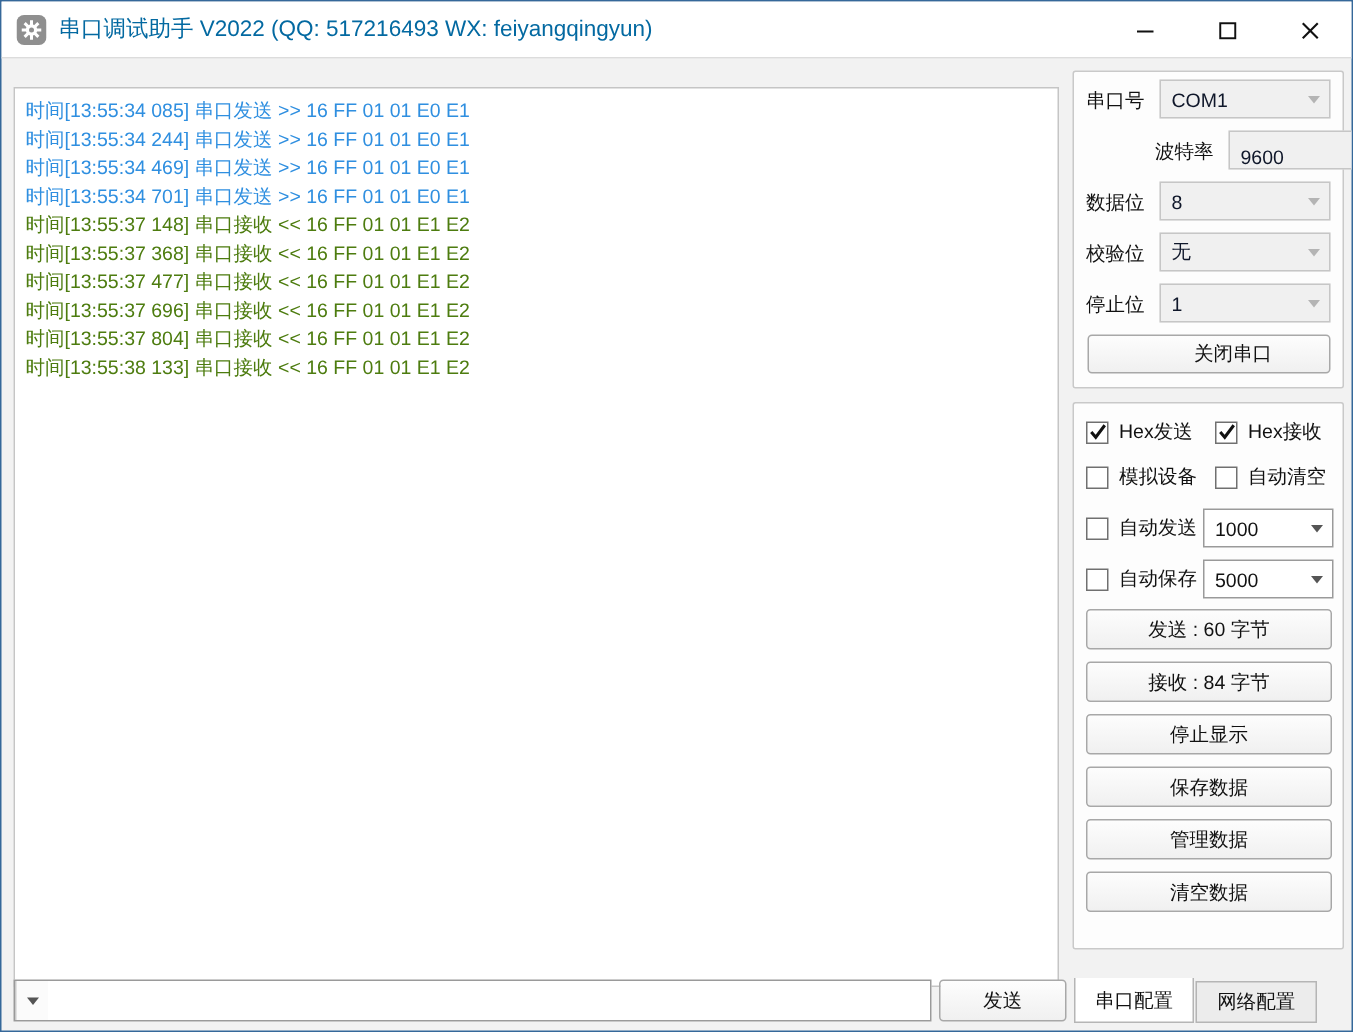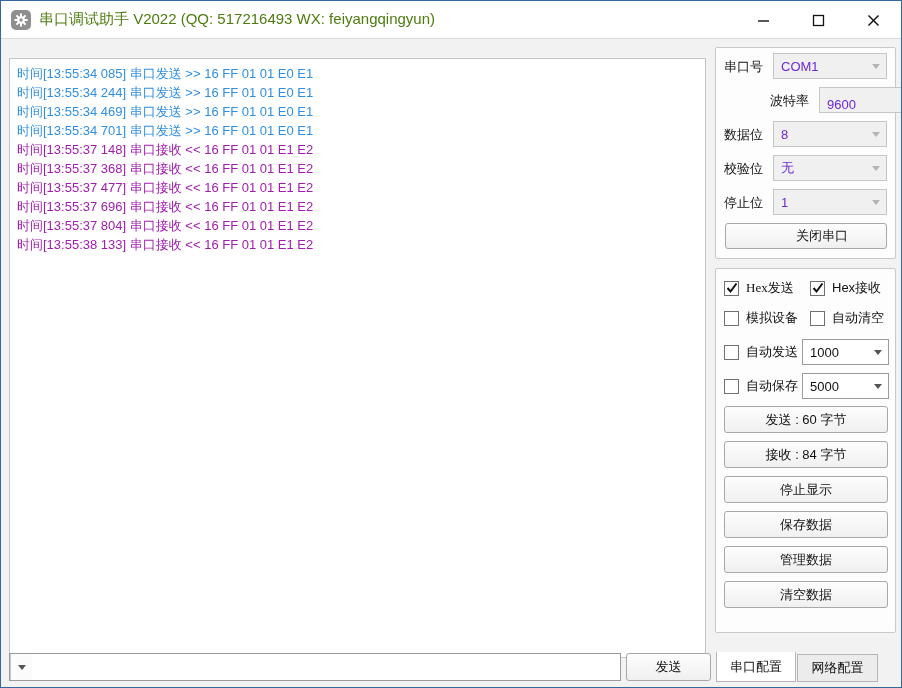--- a/index.html
+++ b/index.html
@@ -4,48 +4,48 @@
 <style>
   * { margin:0; padding:0; box-sizing:border-box; }
   html,body { width:902px; height:688px; }
   body { font-family:"Liberation Sans","DejaVu Sans",sans-serif; font-size:13px; color:#111; }
 
   .window { position:relative; width:902px; height:688px; border:1px solid #35689a; background:#f2f2f2; overflow:hidden; }
 
   
   .titlebar { position:absolute; left:0; top:0; width:900px; height:38px; background:#fff; border-bottom:1px solid #dcdcdc; display:flex; align-items:center; }
   .app-icon { width:20px; height:20px; margin-left:10px; flex:0 0 auto; }
-  .title-text { margin-left:8px; font-size:15px; color:#4d7c0f; white-space:nowrap; }
+  .title-text { margin-left:8px; font-size:15px; color:#0369a1; white-space:nowrap; }
   .winbtns { position:absolute; right:0; top:0; height:38px; display:flex; }
   .winbtn { width:55px; height:38px; display:flex; align-items:center; justify-content:center; cursor:default; }
 
   
   .log { position:absolute; left:8px; top:45px; width:697px; height:600px; background:#fff; border:1px solid #c5c5c5; padding:5px 7px; overflow:hidden; line-height:19px; font-size:13px;margin-top:12px; }
   .log-line.send { color:#2F8FE0; }
-  .log-line.recv { color:#a21caf; }
+  .log-line.recv { color:#4d7c0f; }
 
   
   .send-combo { position:absolute; left:8px; top:652px; width:612px; height:28px; background:#fff; border:1px solid #9a9a9a; display:flex; }
   .send-input { flex:1; border:none; outline:none; padding:0 7px; font-size:13px; font-family:inherit; color:#111; background:transparent; }
   .combo-arrow-btn { width:22px; border-left:1px solid #c9c9c9; display:flex; align-items:center; justify-content:center; background:#fbfbfb; }
   .tri { width:0; height:0; border-left:4px solid transparent; border-right:4px solid transparent; border-top:5px solid #555; }
   .tri.dim { border-top-color:#b4b4b4; }
   .send-btn { position:absolute; left:625px; top:652px; width:85px; height:28px; }
 
   button.ui-btn { background:linear-gradient(#fdfdfd,#f0f0f0); border:1px solid #a8a8a8; border-radius:3px; font-size:13px; font-family:inherit; color:#111; cursor:default; }
 
   
   .frame { position:absolute; background:#fdfdfd; border:1px solid #c9c9c9; border-radius:2px; }
   .frame1 { left:714px; top:46px; width:181px; height:212px; }
   .frame2 { left:714px; top:267px; width:181px; height:365px; }
 
   .field-row { position:absolute; left:0; width:100%; height:26px; }
   .field-label { position:absolute; left:8px; top:5px; font-size:13px; color:#111; }
   .combo { position:absolute; height:26px; border:1px solid #c6c6c6; background:#f0f0f0; display:flex; align-items:center; }
-  .combo .val { flex:1; padding:0 7px; font-size:13px; color:#6d28d9; white-space:nowrap; overflow:hidden; }
+  .combo .val { flex:1; padding:0 7px; font-size:13px; color:#0f172a; white-space:nowrap; overflow:hidden; }
   .combo .arrow-zone { width:21px; height:100%; display:flex; align-items:center; justify-content:center; }
   .combo.enabled { background:#fff; border-color:#9a9a9a; }
   .combo.enabled .val { color:#111; }
 
   .close-serial-btn { position:absolute; left:9px; top:175px; width:162px; height:26px;padding-left:32px; }
 
   
   .cb { position:absolute; display:flex; align-items:center; height:16px; }
   .cb .box { width:15px; height:15px; background:#fff; border:1px solid #707070; display:flex; align-items:center; justify-content:center; flex:0 0 auto; }
   .cb .cb-label { margin-left:7px; font-size:13px; white-space:nowrap; }
@@ -164,21 +164,21 @@
         <div class="combo" style="left: 57px; top: 0px; width: 114px;">
           <span class="val">1</span>
           <div class="arrow-zone">
             <div class="tri dim"></div>
           </div>
         </div>
       </div>
     </div>
 
   <div class="frame frame2" id="frame2">
-      <div class="cb" style="left: 8px; top: 11px; font-family: Liberation Serif, serif;">
+      <div class="cb" style="left: 8px; top: 11px;">
         <span class="box">
           <svg width="12" height="12">
             <polyline points="1.5,6 4.5,9.5 10.5,1.5" fill="none" stroke="#111" stroke-width="2"></polyline>
           </svg>
         </span>
         <span class="cb-label">Hex发送</span>
       </div>
       <div class="cb" style="left: 94px; top: 11px;">
         <span class="box">
           <svg width="12" height="12">

